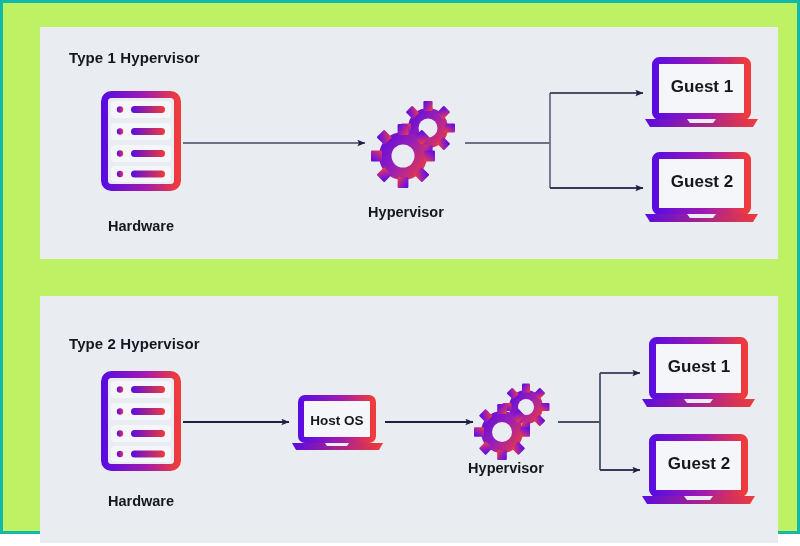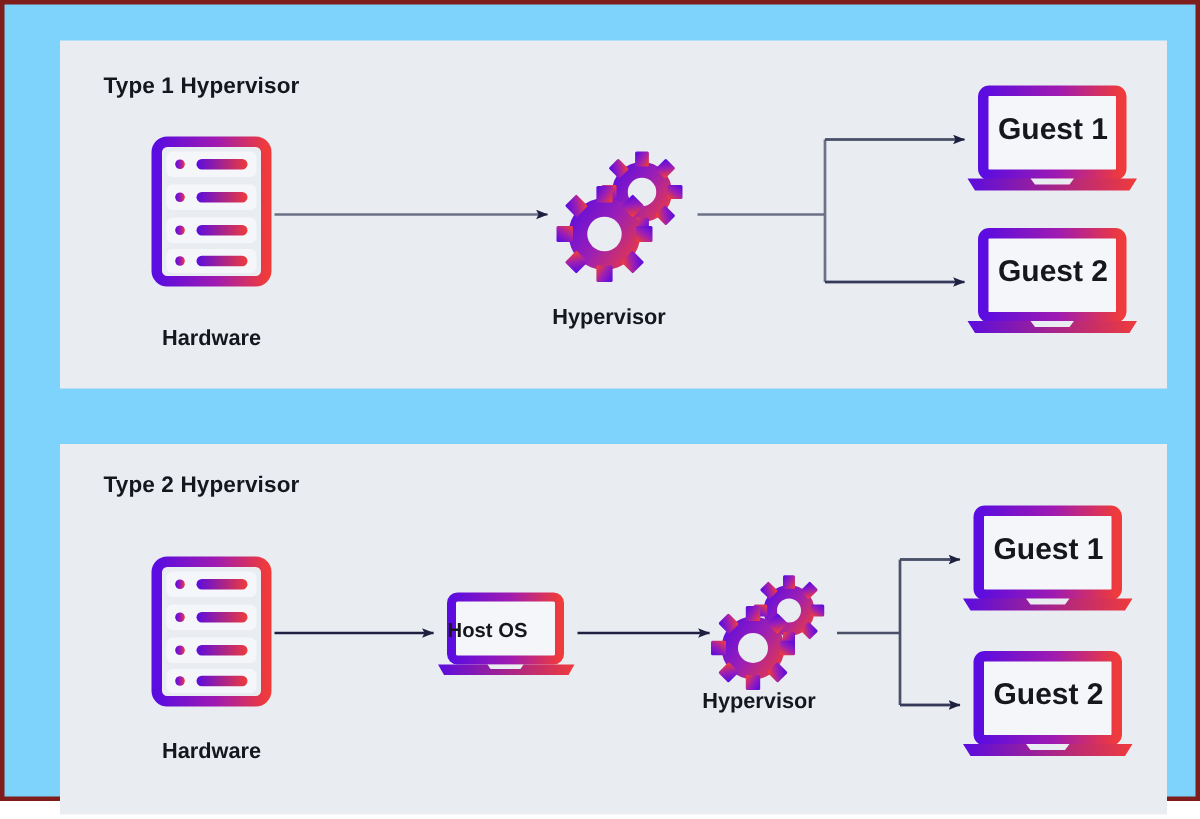--- a/index.html
+++ b/index.html
@@ -12,22 +12,22 @@
     height: 546px;
     background: #ffffff;
     font-family: "Liberation Sans", sans-serif;
     overflow: hidden;
   }
   #canvas {
     position: relative;
     width: 800px;
     height: 534px;
     box-sizing: border-box;
-    border: 3px solid #7f1d1d;
-    background: #7dd3fc;
+    border: 3px solid #14b8a6;
+    background: #bef264;
   }
   .panel {
     position: absolute;
     background: #e9edf2;
   }
   #panel-type1 {
     left: 37px;
     top: 24px;
     width: 738px;
     height: 232px;
@@ -40,21 +40,21 @@
   }
   .panel-title {
     position: absolute;
     font-size: 15px;
     font-weight: bold;
     color: #16161d;
     letter-spacing: 0.1px;
     white-space: nowrap;
   }
   #title-type1 { left: 66px; top: 46px; }
-  #title-type2 { left: 66px; top: 312px; }
+  #title-type2 { left: 66px; top: 332px; }
 
   .node-label {
     position: absolute;
     font-size: 14.5px;
     font-weight: bold;
     color: #16161d;
     white-space: nowrap;
     transform: translateX(-50%);
   }
 
@@ -65,21 +65,21 @@
     width: 800px;
     height: 546px;
     pointer-events: none;
   }
   .svg-node {
     position: absolute;
     overflow: visible;
   }
   .screen-text {
     position: absolute;
-    font-size: 20px;
+    font-size: 17px;
     font-weight: bold;
     color: #16161d;
     white-space: nowrap;
     transform: translate(-50%, -50%);
     text-align: center;
   }
   .screen-text.small {
     font-size: 13.5px;
   }
 </style>
@@ -212,21 +212,21 @@
     <rect x="30" y="59" width="34" height="7" rx="3.5" fill="url(#gradBar)"></rect>
     <rect x="30" y="79.5" width="34" height="7" rx="3.5" fill="url(#gradBar)"></rect>
   </svg>
   <div class="node-label" style="left:138px; top:490px;">Hardware</div>
 
   <svg class="svg-node" style="left:288px; top:392px;" width="96" height="58" viewBox="0 0 96 58">
     <rect x="10" y="3" width="72" height="42" rx="4" ry="4" fill="#f4f6f9" stroke="url(#gradH)" stroke-width="6"></rect>
     <path d="M1,48 H92 L88,55 H5 Z" fill="url(#gradBar)"></path>
     <path d="M34,48 H58 L56,51 H36 Z" fill="#e9edf2"></path>
   </svg>
-  <div class="screen-text small" style="left:322px; top:417px;">Host OS</div>
+  <div class="screen-text small" style="left:334px; top:417px;">Host OS</div>
 
   <svg class="svg-node" style="left:470px; top:378px;" width="86" height="82" viewBox="0 0 86 82">
     <g transform="translate(53,26)">
       <g fill="url(#gradGear)">
         <circle cx="0" cy="0" r="17"></circle>
         <g>
           <rect x="-4" y="-23.5" width="8" height="9" rx="1"></rect>
           <rect x="-4" y="-23.5" width="8" height="9" rx="1" transform="rotate(45)"></rect>
           <rect x="-4" y="-23.5" width="8" height="9" rx="1" transform="rotate(90)"></rect>
           <rect x="-4" y="-23.5" width="8" height="9" rx="1" transform="rotate(135)"></rect>

